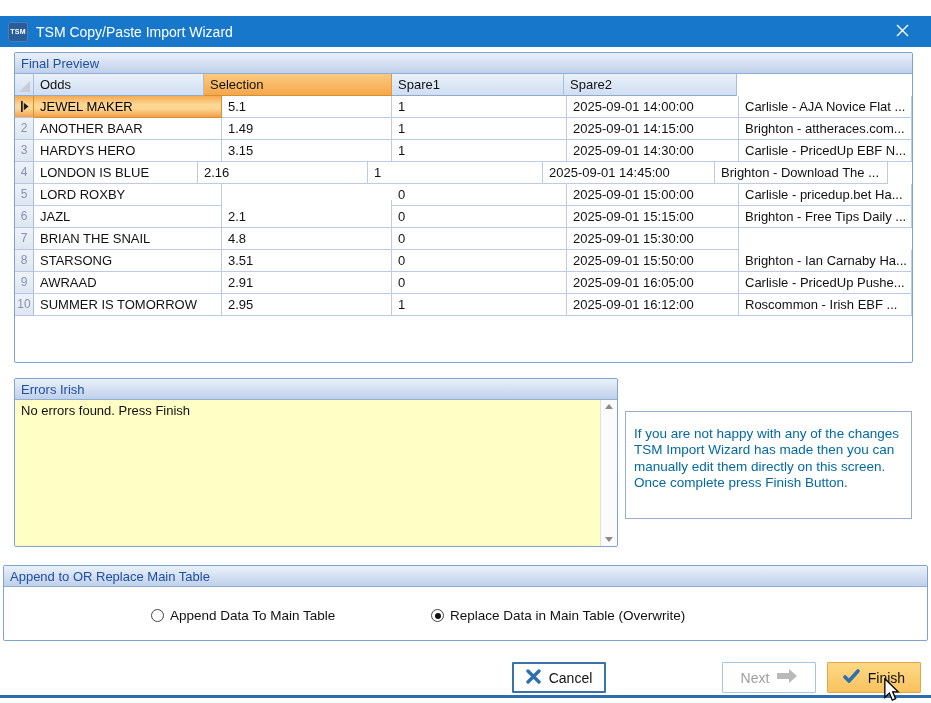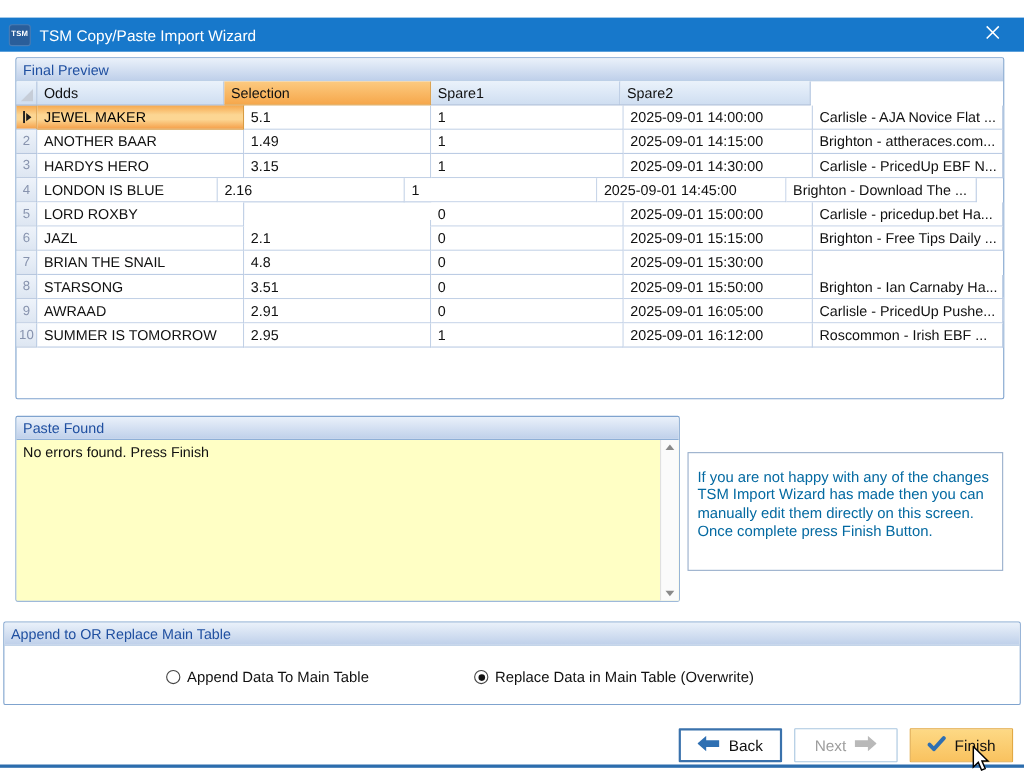--- a/index.html
+++ b/index.html
@@ -226,21 +226,21 @@
           <div class="gcell" style="width: 188px;">SUMMER IS TOMORROW</div>
           <div class="gcell" style="width: 170px;">2.95</div>
           <div class="gcell" style="width: 175px;">1</div>
           <div class="gcell" style="width: 172px;">2025-09-01 16:12:00</div>
           <div class="gcell" style="width: 173px;">Roscommon - Irish EBF ...</div>
         </div>
       </div>
   </div>
 
   <div class="group" id="errors-group">
-    <div class="group-header">Paste Found</div>
+    <div class="group-header">Errors Irish</div>
     <div class="errors-body">
       <div class="errors-text">No errors found. Press Finish</div>
       <div class="vscrollbar">
         <div class="sb-up"></div>
         <div class="sb-down"></div>
       </div>
     </div>
   </div>
 
   <div class="info-box">If you are not happy with any of the changes TSM Import Wizard has made then you can manually edit them directly on this screen. Once complete press Finish Button.</div>
@@ -252,29 +252,29 @@
           <span class="radio-circle"></span>
           <span>Append Data To Main Table</span>
         </label>
         <label class="radio-option" style="left: 427px;">
           <span class="radio-circle checked"></span>
           <span>Replace Data in Main Table (Overwrite)</span>
         </label>
       </div>
   </div>
 
-
-  <div class="btn" style="left:617px;">
+  <div class="btn" style="left:512px;">
     <span>
-      <svg width="20" height="14" viewBox="0 0 20 14">
-          <path d="M8 0 L8 4 L20 4 L20 10 L8 10 L8 14 L0 7 Z" fill="#2e6fb2"></path>
+      <svg width="15" height="15" viewBox="0 0 15 15">
+          <path d="M2 2 L13 13 M13 2 L2 13" stroke="#2e6fb2" stroke-width="3.4" stroke-linecap="round"></path>
         </svg>
     </span>
-    <span>Back</span>
-  </div>
+    <span>Cancel</span>
+  </div>
+
 
   <div class="btn disabled" style="left:722px;">
     <span>Next</span>
     <span>
       <svg width="20" height="14" viewBox="0 0 20 14">
           <path d="M12 0 L12 4 L0 4 L0 10 L12 10 L12 14 L20 7 Z" fill="#b9b9b9"></path>
         </svg>
     </span>
   </div>
 

